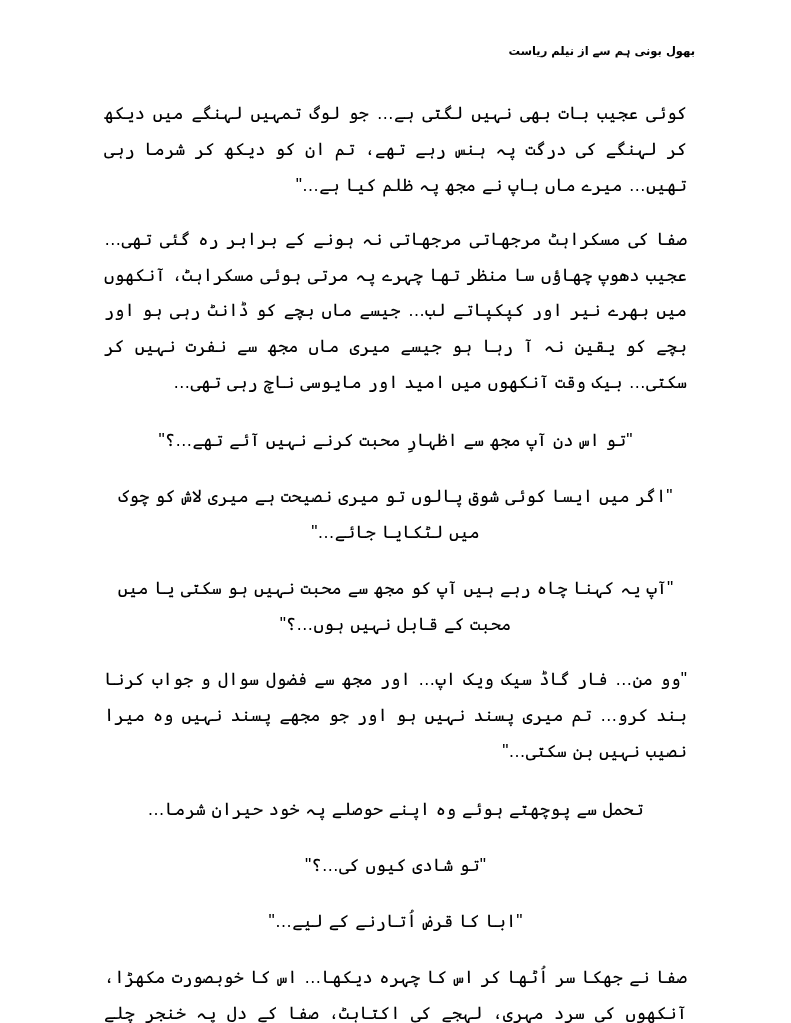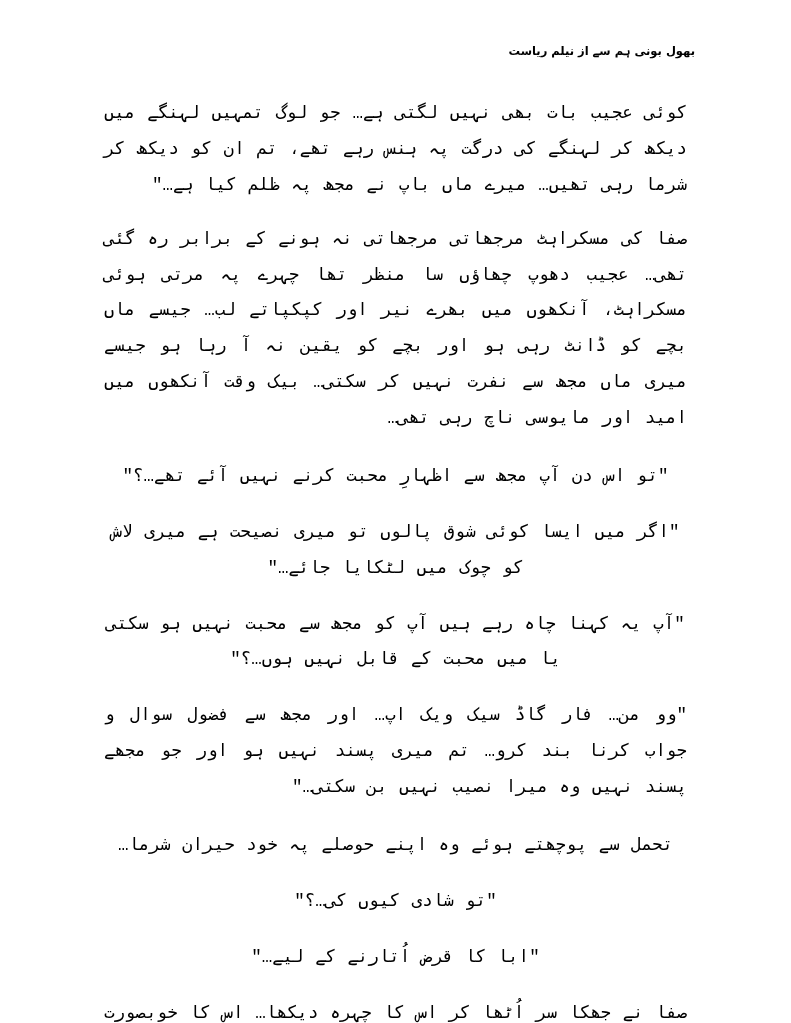--- a/index.html
+++ b/index.html
@@ -36,21 +36,21 @@
   .body-area {
     position: absolute;
     top: 96px;
     right: 104px;
     left: 104px;
     bottom: 60px;
     direction: rtl;
     text-align: justify;
   }
   .para {
-    font-family: Liberation Mono, monospace;
+    font-family: Liberation Sans, sans-serif;
     font-size: 17.5px;
     line-height: 2.05;
     margin: 0 0 12px 0;
     direction: rtl;
     unicode-bidi: plaintext;
     word-spacing: 1px;
   }
   .para.justify {
     text-align: justify;
     text-align-last: right;

